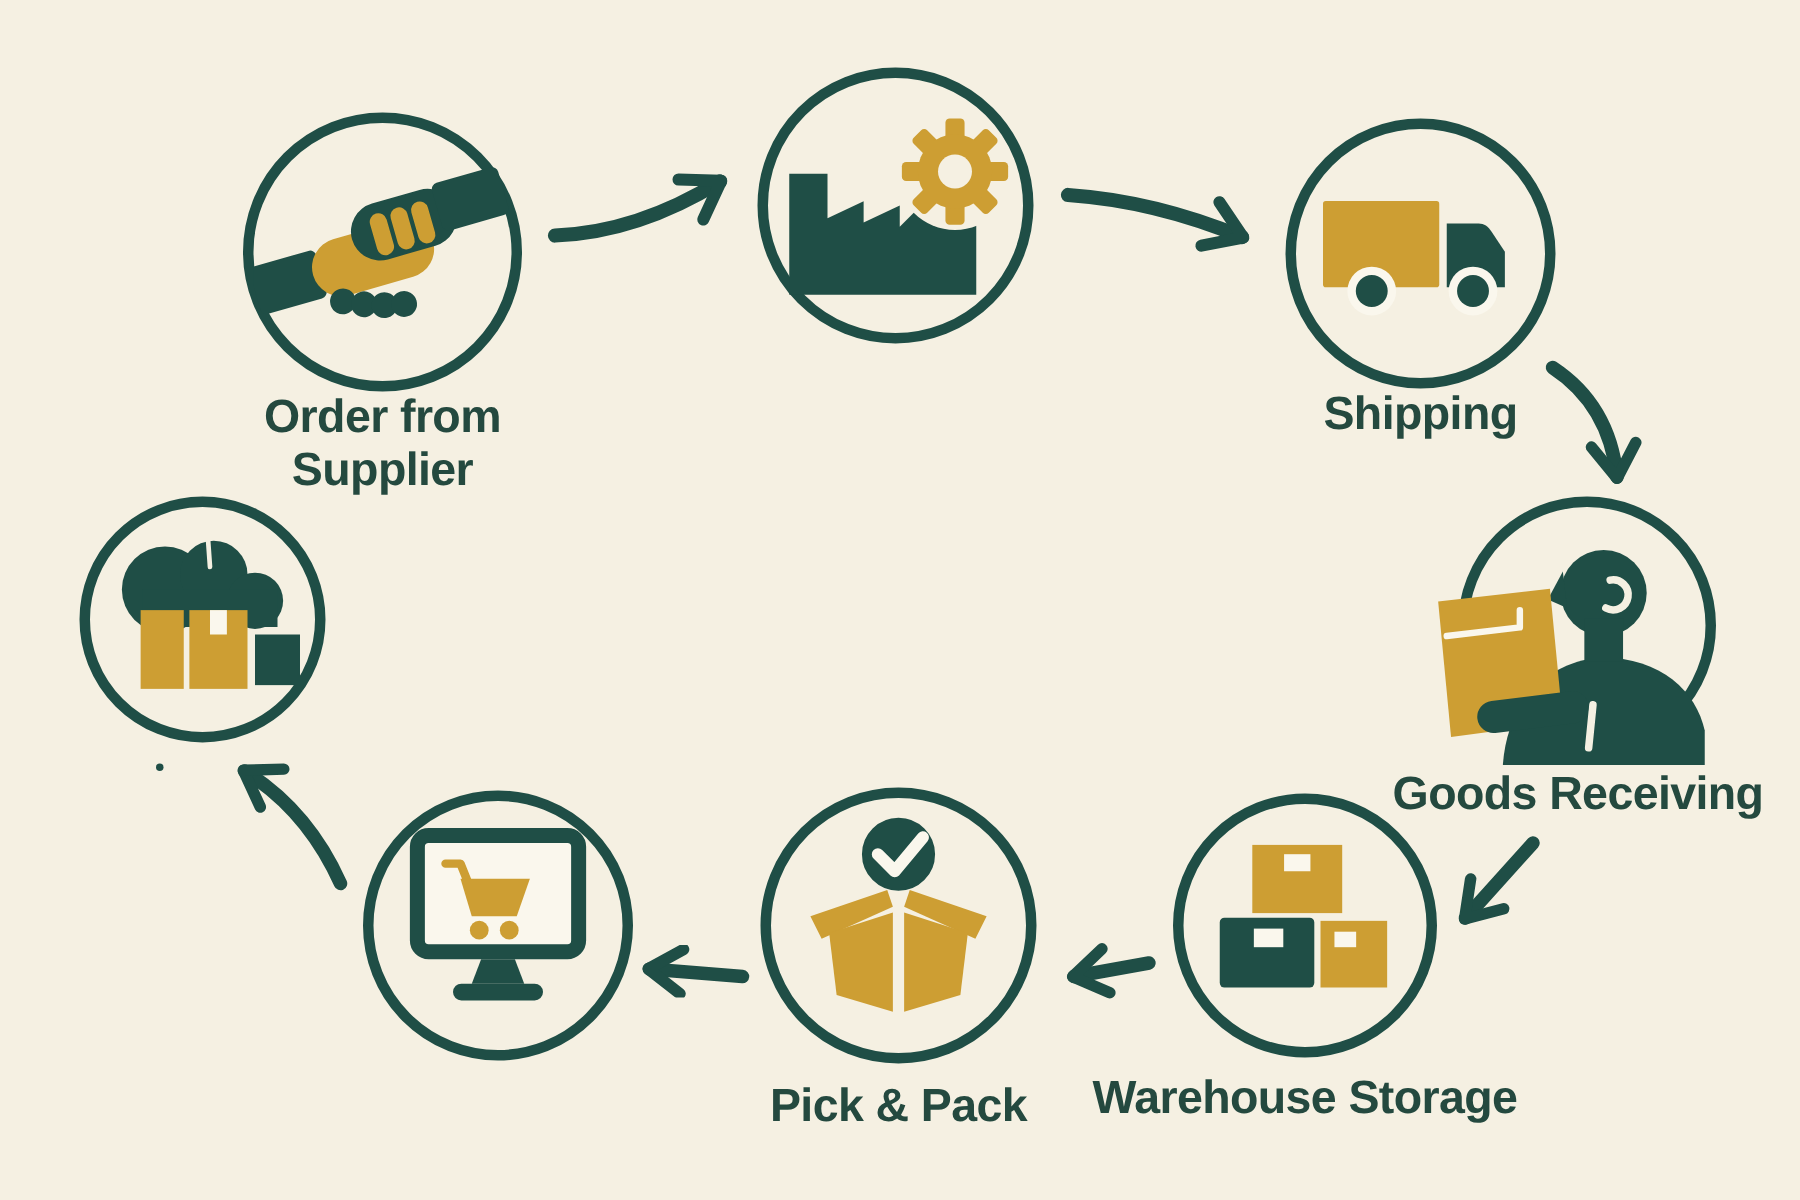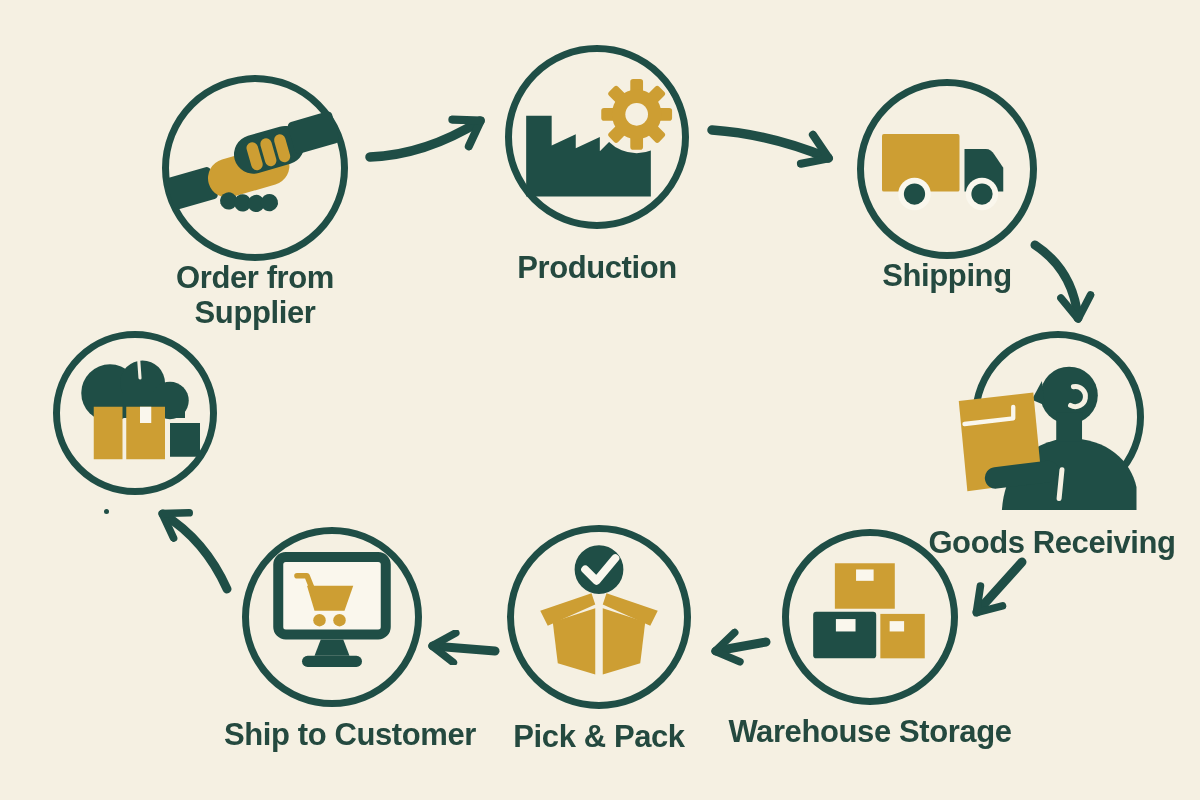--- a/index.html
+++ b/index.html
@@ -54,21 +54,21 @@
   #n-prod     {left:505px;top:45px; width:184px;height:184px;}
   #n-ship     {left:857px;top:79px; width:180px;height:180px;}
   #n-recv     {left:972px;top:331px;width:172px;height:172px;}
   #n-wh       {left:782px;top:529px;width:176px;height:176px;}
   #n-pick     {left:507px;top:525px;width:184px;height:184px;}
   #n-cust     {left:242px;top:527px;width:180px;height:180px;}
   #n-cloud    {left:53px; top:331px;width:164px;height:164px;}
   #n-order .label{}
   #n-prod  .label{margin-top:22px;}
   #n-ship  .label{}
-  #n-recv  .label{margin-top:23px;transform:translateX(calc(-50% - 6px));}
+  #n-recv  .label{margin-top:9px;transform:translateX(calc(-50% - 6px));}
   #n-wh    .label{margin-top:10px;}
   #n-pick  .label{margin-top:11px;}
   #n-cust  .label{margin-top:11px;transform:translateX(calc(-50% + 18px));}
   
   #n-recv .circle svg{position:absolute;left:-29px;top:0;}
 </style>
 </head>
 <body>
 
 <div class="canvas">
@@ -130,21 +130,20 @@
               <rect x="83.5" y="19" width="9" height="13" rx="2"></rect>
             </g>
           <g transform="rotate(315 88 44)">
               <rect x="83.5" y="19" width="9" height="13" rx="2"></rect>
             </g>
           <circle cx="88" cy="44" r="17.5"></circle>
         </g>
         <circle cx="88" cy="44" r="8" fill="#F5F0E2"></circle>
       </svg>
     </div>
-    <div class="label">Production</div>
   </div>
 
   <div class="node" id="n-ship">
     <div class="circle">
       <svg width="150" height="150" viewBox="0 0 120 120">
         <rect x="8" y="32" width="62" height="46" rx="1.5" fill="#CD9E33"></rect>
         <path d="M74,44 H91 C94,44 96,45.5 98,48.5 L105,59 V78 H74 Z" fill="#1F4E46"></path>
         <circle cx="34" cy="80" r="13" fill="#FAF7ED"></circle>
         <circle cx="88" cy="80" r="13" fill="#FAF7ED"></circle>
         <circle cx="34" cy="80" r="8.5" fill="#1F4E46"></circle>
@@ -206,21 +205,20 @@
       <svg width="150" height="150" viewBox="0 0 120 120">
         <rect x="17" y="12" width="86" height="62" rx="6" fill="#FAF7ED" stroke="#1F4E46" stroke-width="8"></rect>
         <path d="M32,27 L40,27 L44,37" fill="none" stroke="#CD9E33" stroke-width="4.5" stroke-linecap="round" stroke-linejoin="round"></path>
         <polygon points="40,35 77,35 70,55 46,55" fill="#CD9E33"></polygon>
         <circle cx="50" cy="62.5" r="5" fill="#CD9E33"></circle>
         <circle cx="66" cy="62.5" r="5" fill="#CD9E33"></circle>
         <polygon points="51,78 69,78 74,91 46,91" fill="#1F4E46"></polygon>
         <rect x="36" y="91" width="48" height="9" rx="4.5" fill="#1F4E46"></rect>
       </svg>
     </div>
-    <div class="label">Ship to Customer</div>
   </div>
 
   <div class="node" id="n-cloud">
     <div class="circle">
       <svg width="158" height="158" viewBox="0 0 120 120">
         <circle cx="40" cy="44" r="23" fill="#1F4E46"></circle>
         <circle cx="66" cy="36" r="18" fill="#1F4E46"></circle>
         <circle cx="88" cy="50" r="15" fill="#1F4E46"></circle>
         <rect x="28" y="44" width="72" height="20" fill="#1F4E46"></rect>
         <path d="M63,18 L64,32" stroke="#F5F0E2" stroke-width="2.5" stroke-linecap="round"></path>

